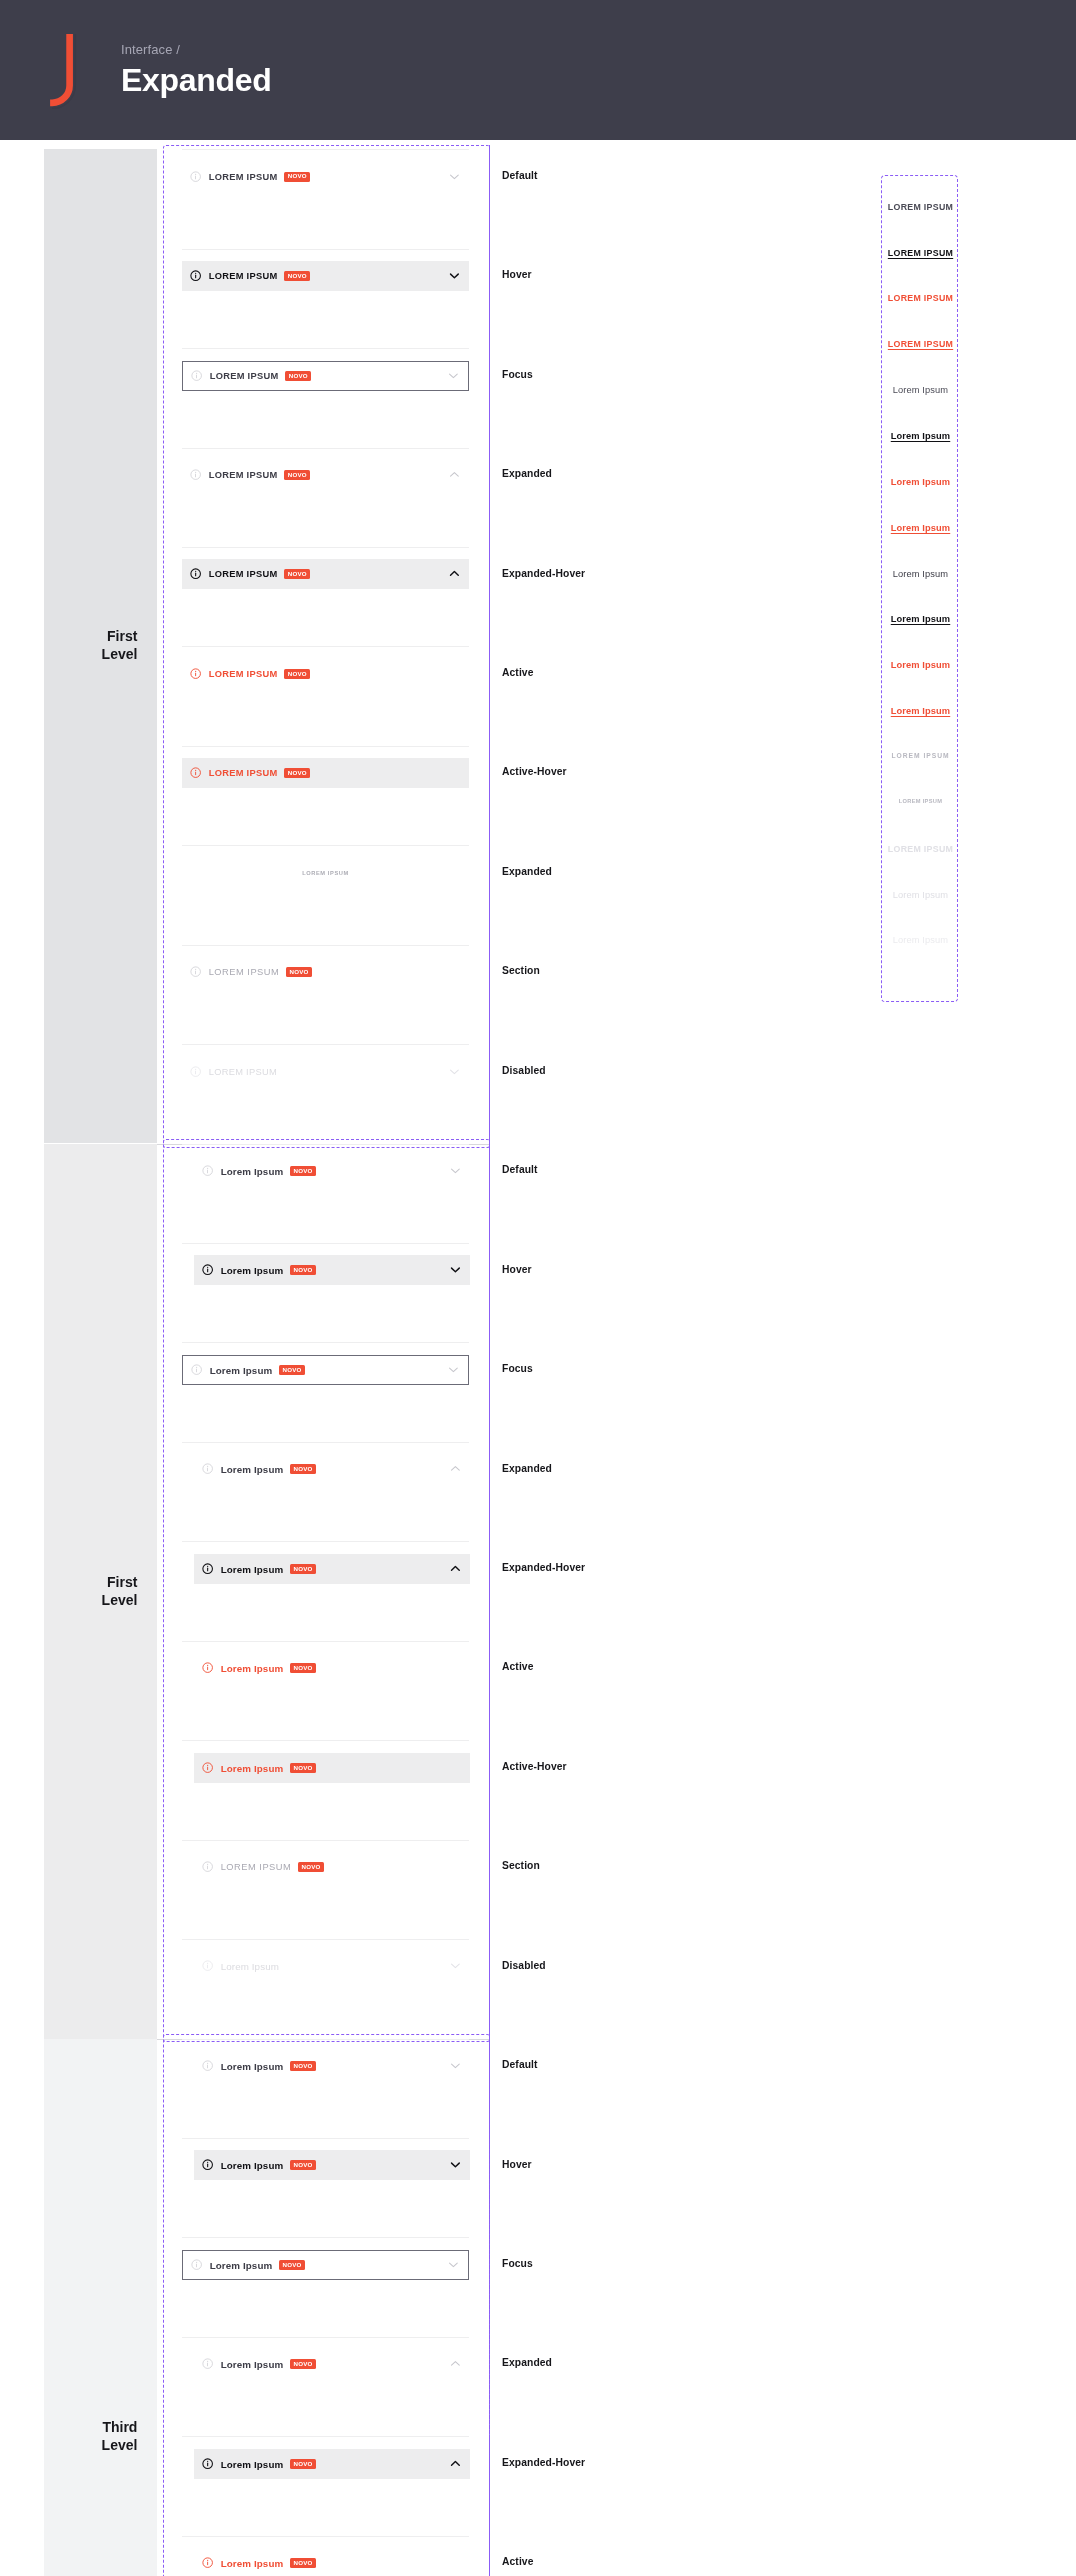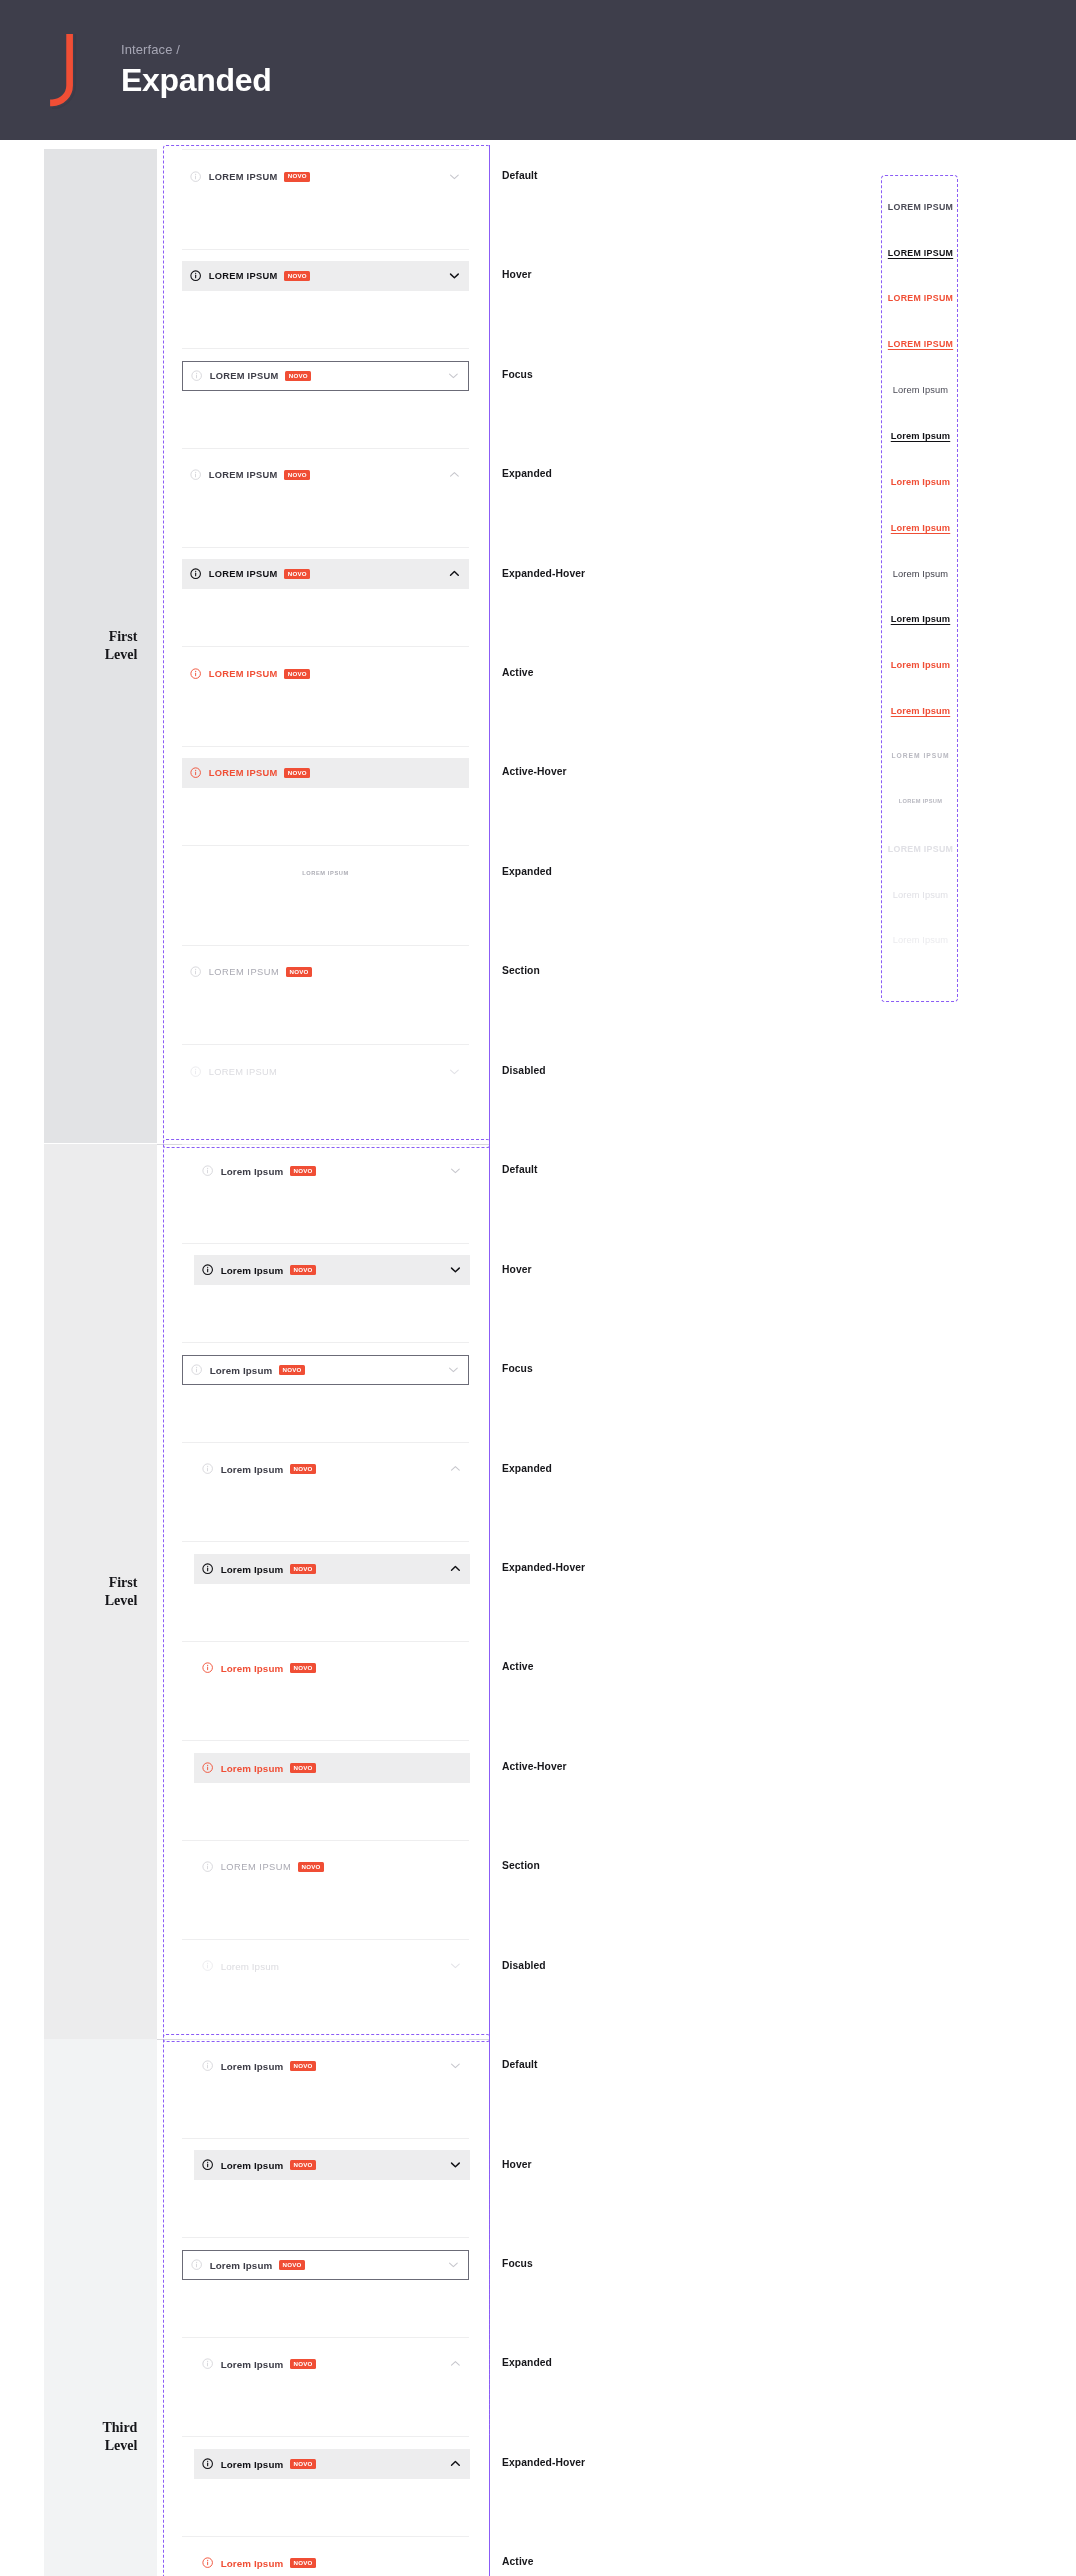--- a/index.html
+++ b/index.html
@@ -57,21 +57,20 @@
   
   .rail {
     position: absolute;
     left: 44px;
     width: 113px;
     background: #e2e3e5;
     display: flex;
     align-items: center;
     justify-content: flex-end;
     padding-right: 19.6px;
-    font-family: Liberation Serif, serif;
   }
   .rail.rail-2 { background: #ececed; }
   .rail.rail-3 { background: #f2f3f4; }
   .rail-label {
     font-size: 14px;
     font-weight: bold;
     color: #16161a;
     text-align: right;
     line-height: 1.28;
   }

